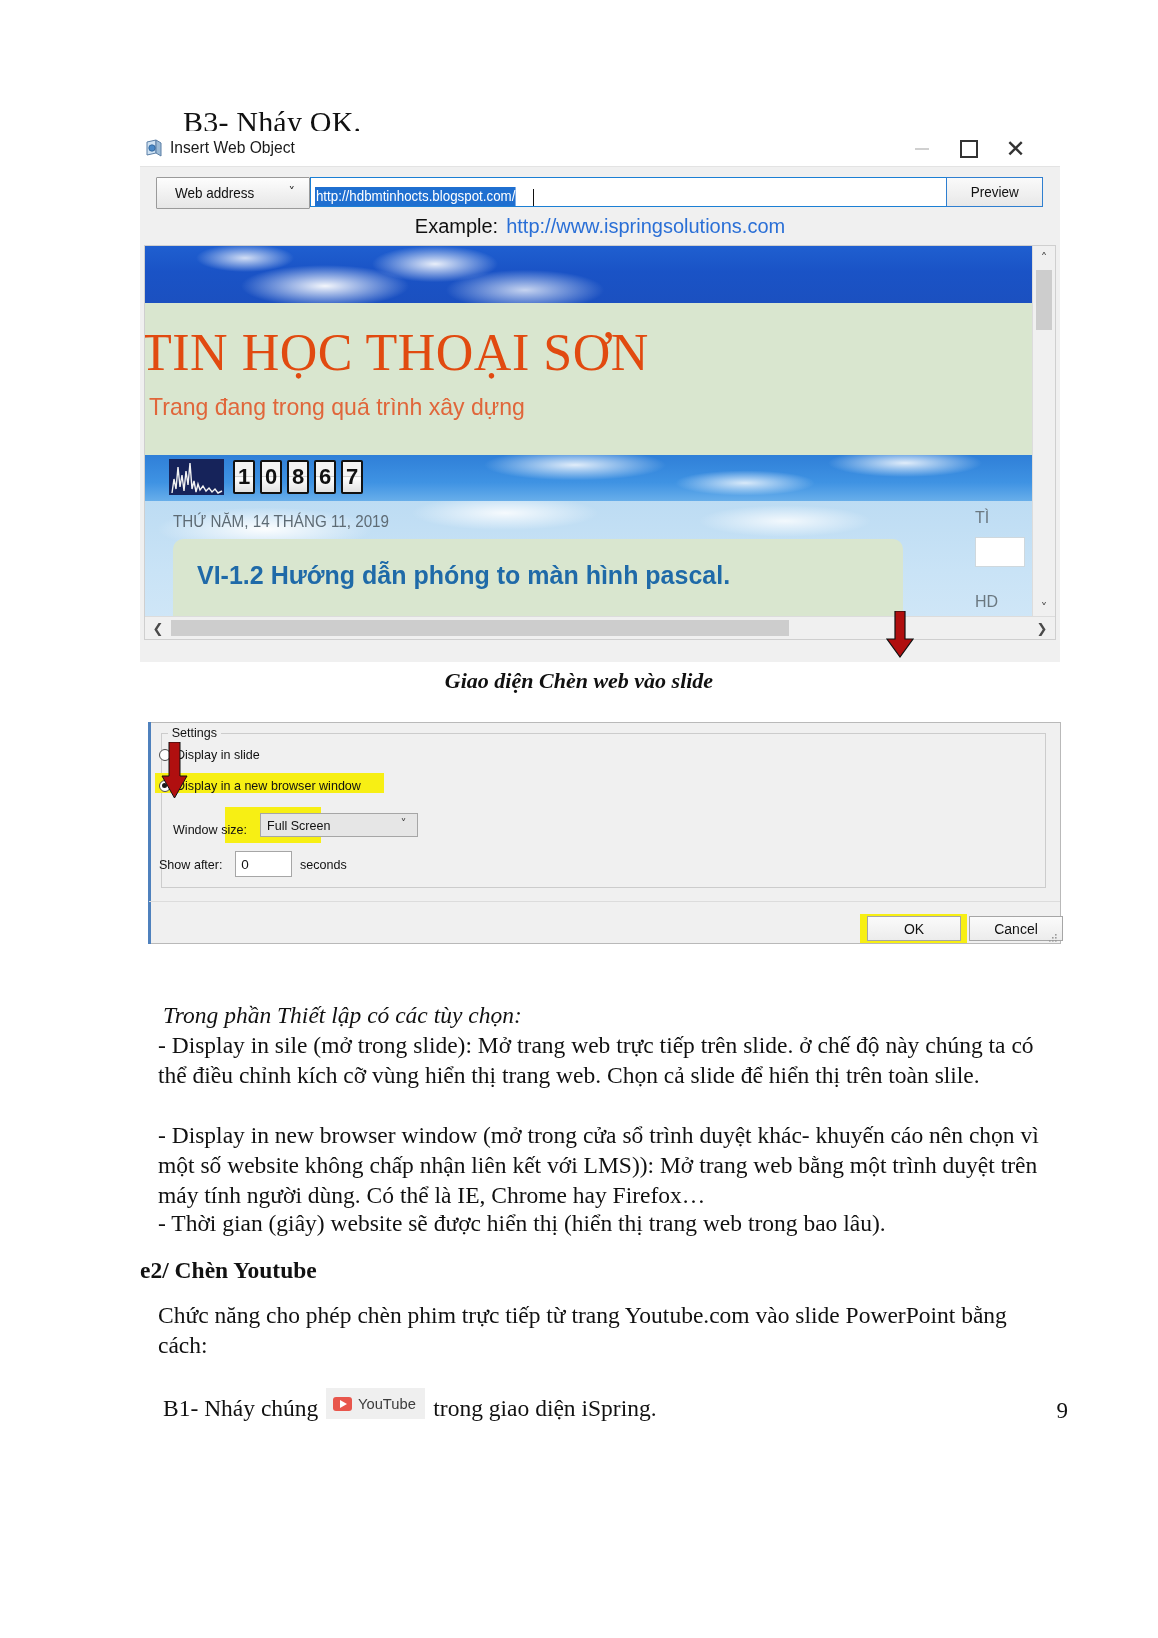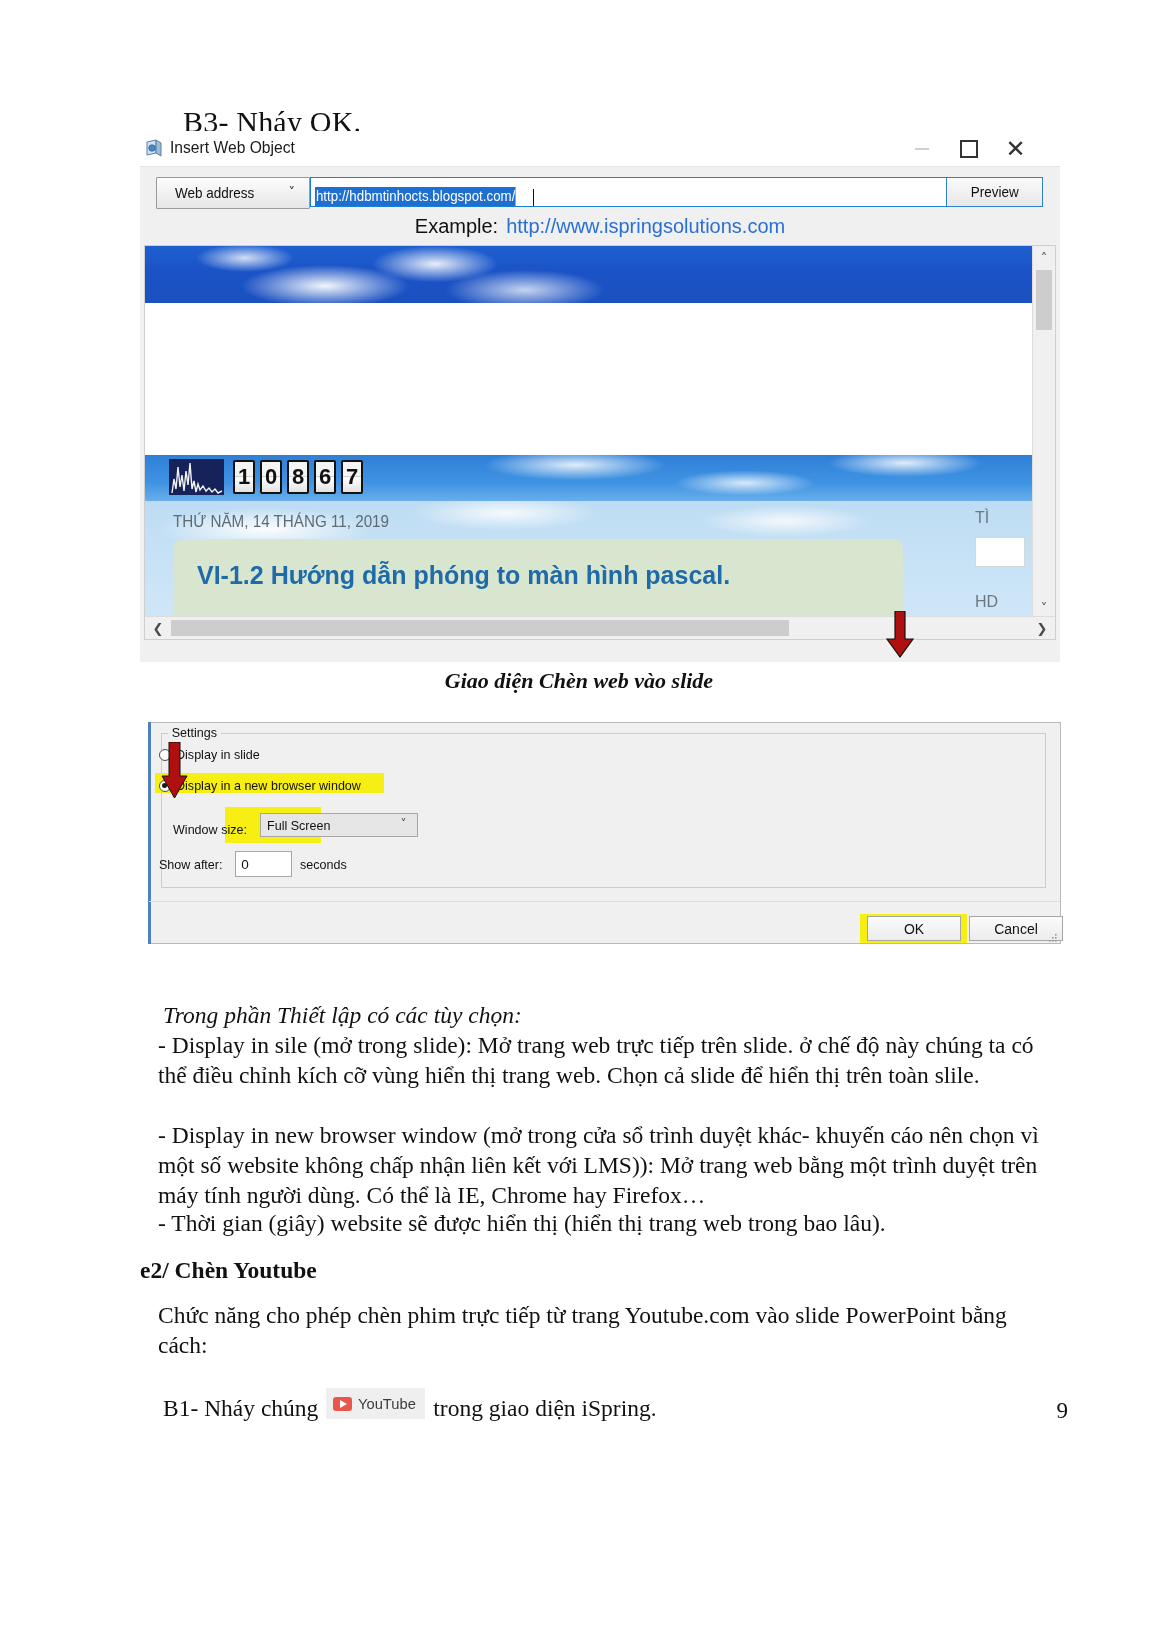--- a/index.html
+++ b/index.html
@@ -369,20 +369,24 @@
     <div id="example-row">
       <span class="ex-lbl">Example:</span><span class="ex-url">http://www.ispringsolutions.com</span>
     </div>
 
     <div id="preview-pane">
 
       <div id="page-area">
 
         <div id="sky-top"></div>
 
+        <div id="green-head">
+          <div id="site-title">TIN HỌC THOẠI SƠN</div>
+          <div id="site-subtitle">Trang đang trong quá trình xây dựng</div>
+        </div>
 
         <div id="counter-strip">
           <div id="counter-graph">
             <svg width="55" height="36" viewBox="0 0 55 36">
               <rect width="55" height="36" fill="#16235a"></rect>
               <polyline points="3,34 5,20 7,30 9,8 11,28 13,16 15,32 17,12 19,26 21,4 23,30 25,22 27,33 29,25 31,31 34,27 37,32 40,29 43,33 46,30 49,34 53,32" fill="none" stroke="#f2f2f2" stroke-width="1.4"></polyline>
             </svg>
           </div>
           <div class="digit" style="left:88px">1</div>
           <div class="digit" style="left:115px">0</div>

